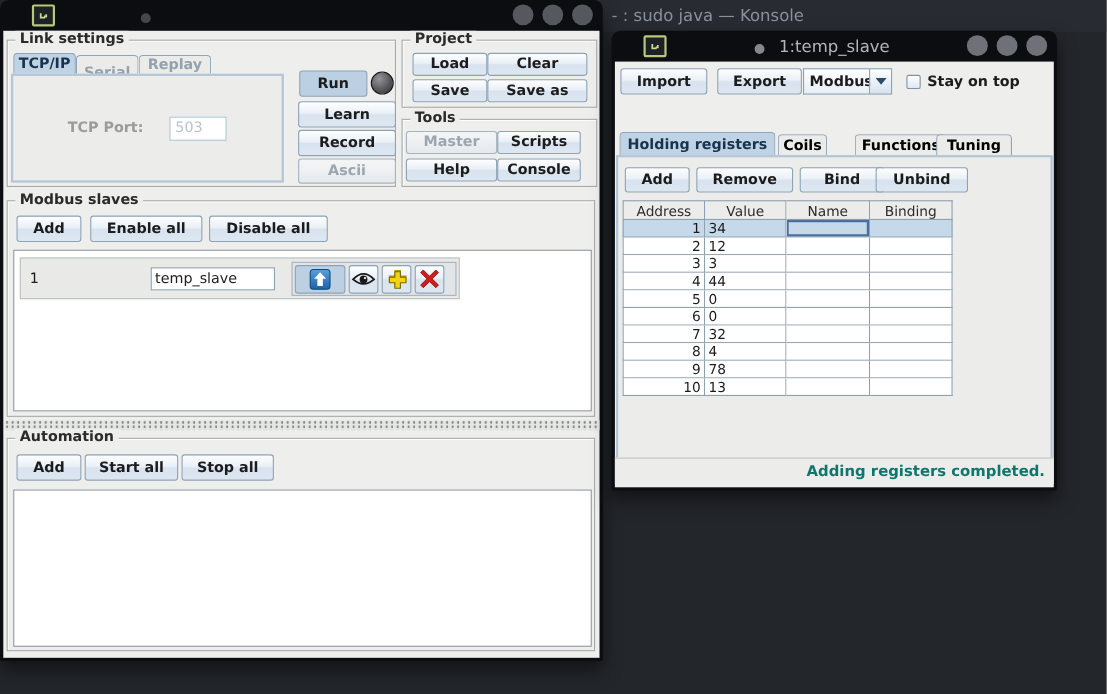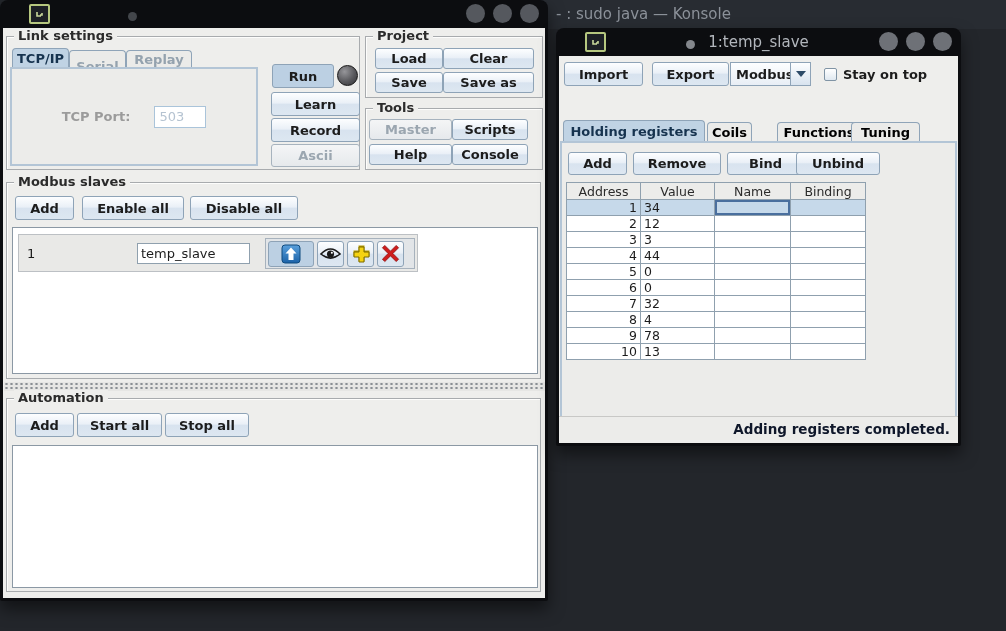--- a/index.html
+++ b/index.html
@@ -60,21 +60,21 @@
   .trow { display:grid; grid-template-columns:75px 74px 76px 75px; }
   .hcell { height:18px; background:#ececea; border:1px solid #8fa0ae; border-left:none; font-size:12.5px; color:#2b2b2b;
     display:flex; align-items:center; justify-content:center; }
   .hcell:first-child { border-left:1px solid #8fa0ae; }
   .cell { height:16px; background:#fff; border-right:1px solid #8fa0ae; border-bottom:1px solid #8fa0ae; font-size:12.5px; color:#1c1c1c; line-height:15px; padding:0 3px; overflow:hidden; }
   .trow .cell:first-child { border-left:1px solid #8fa0ae; text-align:right; }
   .trow.selected .cell { background:#c6d9ea; }
   .cell.focused { box-shadow:inset 0 0 0 2px #4a6f9e; }
 
   .status-bar { position:absolute; left:0; right:0; bottom:3px; height:24px; background:#ececea; border-top:1px solid #c8c8c6;
-    display:flex; align-items:center; justify-content:flex-end; padding-right:8px; font-weight:bold; font-size:13.5px; color:#0f172a; }
+    display:flex; align-items:center; justify-content:flex-end; padding-right:8px; font-weight:bold; font-size:13.5px; color:#0f766e; }
 
   .combo { position:absolute; display:flex; }
   .combo .cfield { width:60px; height:24px; background:linear-gradient(#fdfeff,#e8eef5); border:1px solid #8ea3b7; border-right:none;
     font-weight:bold; font-size:13px; color:#1c1c1c; display:flex; align-items:center; padding-left:5px; }
   .combo .carrow { width:21px; height:24px; background:linear-gradient(#fdfeff,#d8e3ef); border:1px solid #8ea3b7; display:flex; align-items:center; justify-content:center; }
   .tri-down { width:0; height:0; border-left:5px solid transparent; border-right:5px solid transparent; border-top:6px solid #2d4b68; }
 </style>
 </head>
 <body>
 

